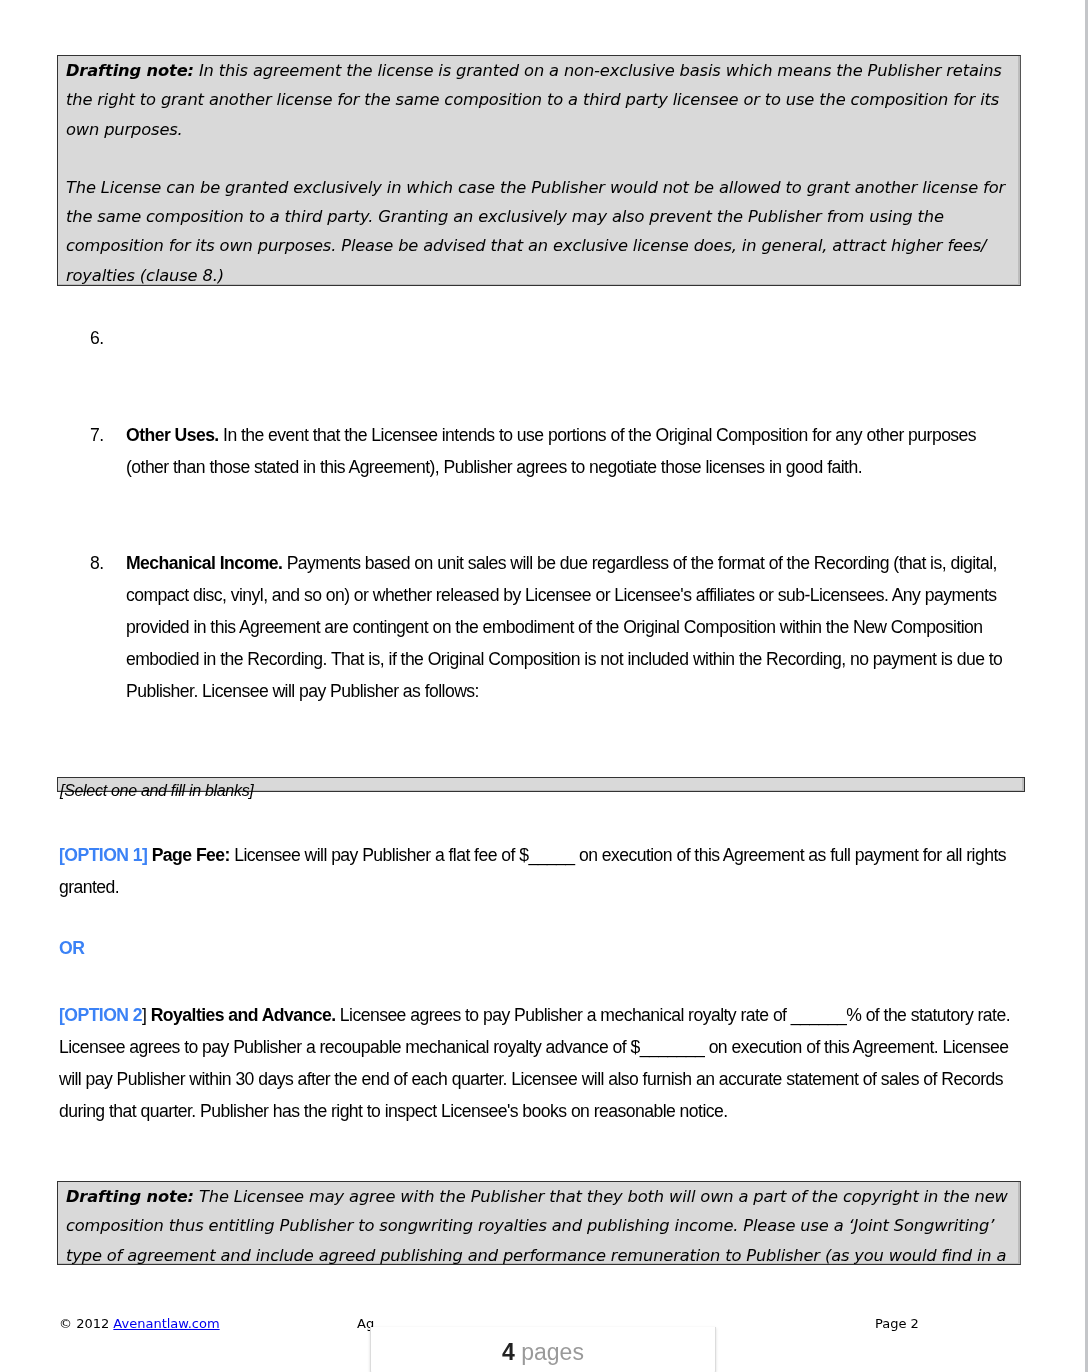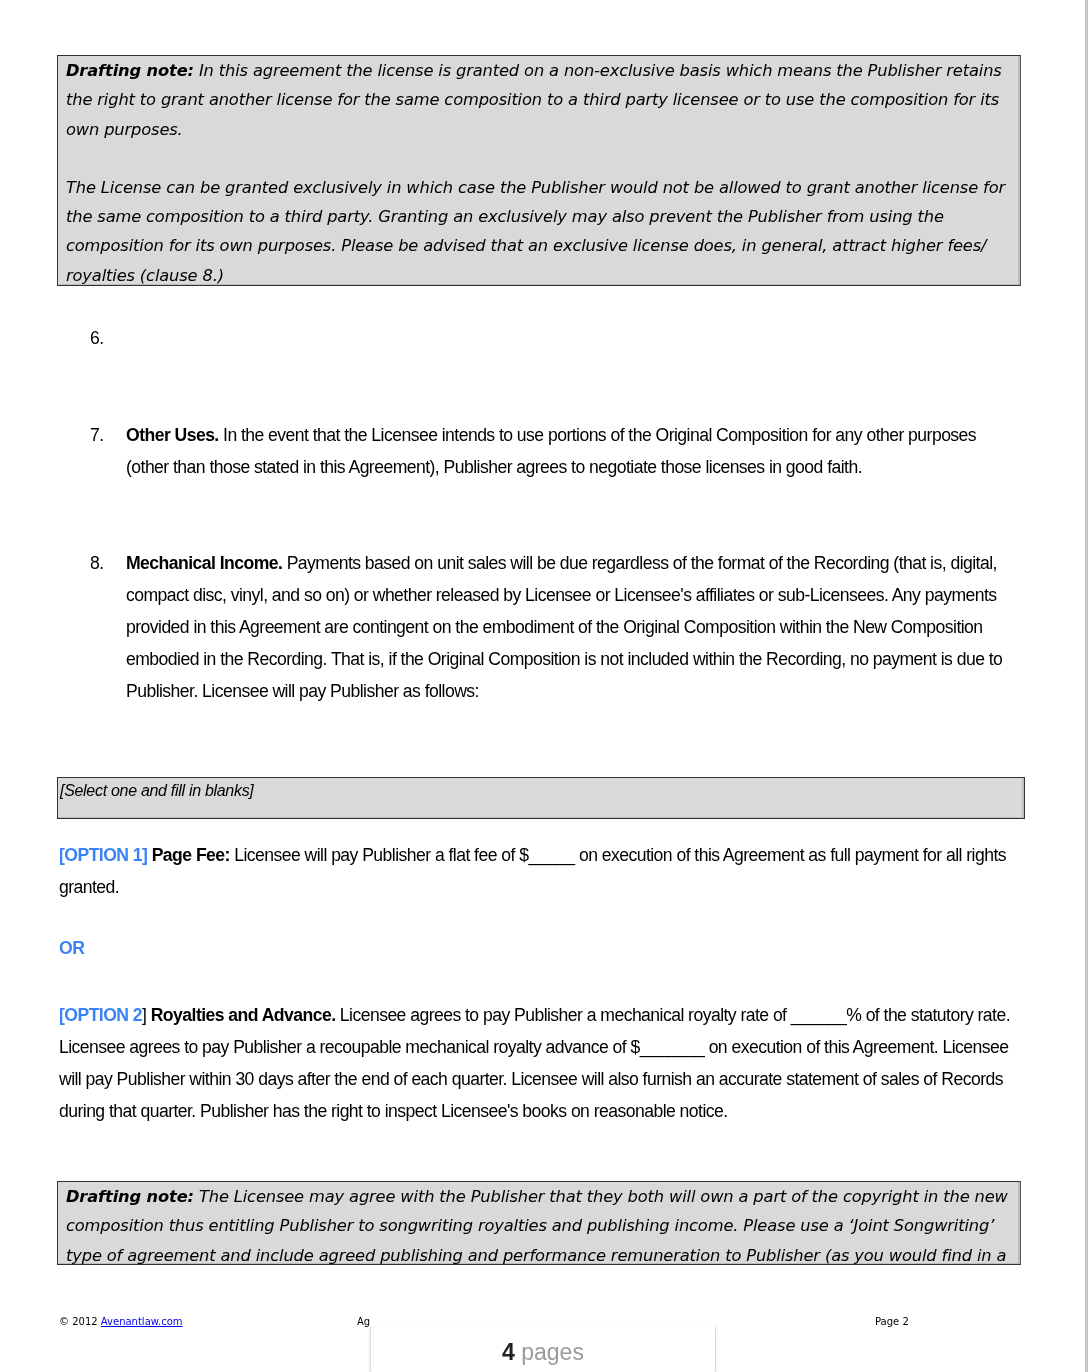--- a/index.html
+++ b/index.html
@@ -29,27 +29,27 @@
   .clause .num { position: absolute; left: 0; top: 0; }
   .clause .body { margin-left: 36px; }
   .clause b { font-weight: bold; }
   .para {
     position: absolute; left: 59px; width: 960px;
     font-size: 17.6px; line-height: 32px; letter-spacing: -0.55px;
     font-family: "Liberation Sans", sans-serif;
   }
   .blue { color: #3b82f6; font-weight: bold; }
   .select-box {
-    position: absolute; left: 57px; top: 777px; width: 968px; height: 42px;
+    position: absolute; left: 57px; top: 777px; width: 968px; height: 15px;
     background: #d9d9d9; border: 1px solid #333; box-sizing: border-box;
     box-shadow: inset -2px -1px 0 #bdbdbd;
     font-style: italic; font-size: 16px; line-height: 25px; padding-left: 2px;
     font-family: "Liberation Sans", sans-serif; letter-spacing: -0.3px;
   }
-  .footer { position: absolute; top: 1316px; font-size: 10px; font-family: "DejaVu Sans", sans-serif; }
+  .footer { position: absolute; top: 1316px; font-size: 13px; font-family: "DejaVu Sans", sans-serif; }
   .footer a { color: #0000ee; text-decoration: underline; }
   .pages-pill {
     position: absolute; left: 370px; top: 1315px; width: 344px; height: 50px;
     background: #fff; border: 1px solid #dcdcdc; border-top: none;
     border-radius: 0 0 8px 8px; box-shadow: 0 1px 3px rgba(0,0,0,0.15);
     text-align: center; font-family: "Liberation Sans", sans-serif;
     font-size: 23px; line-height: 50px; margin-top: 12px;
   }
   .pages-pill .count { font-weight: bold; color: #222; }
   .pages-pill .unit { color: #9a9a9a; }

